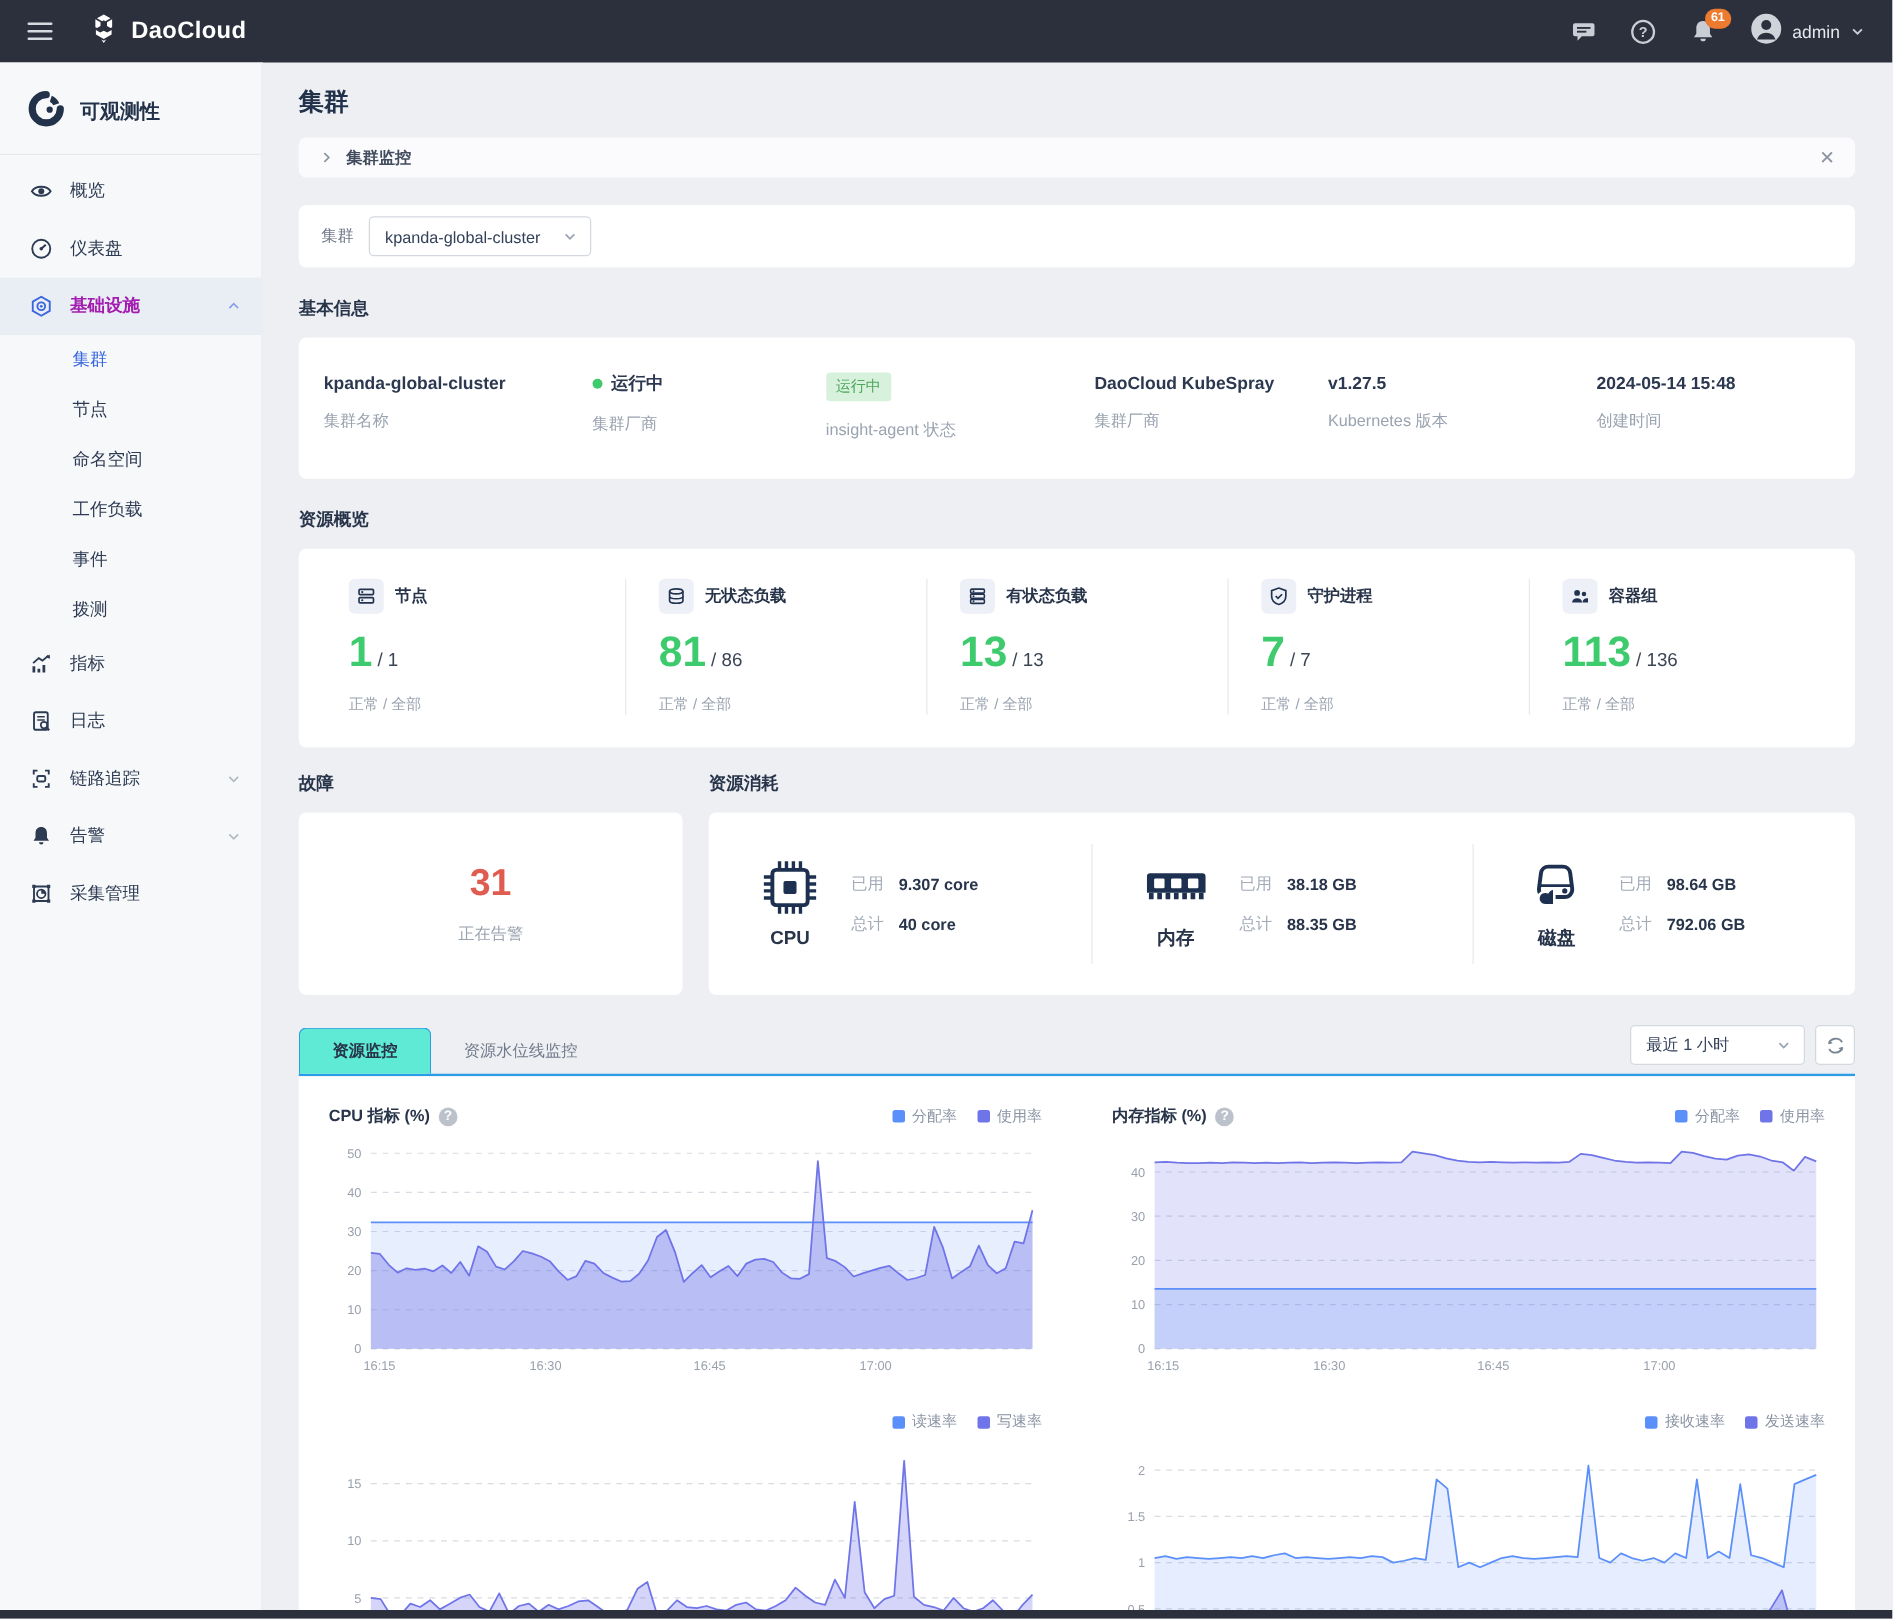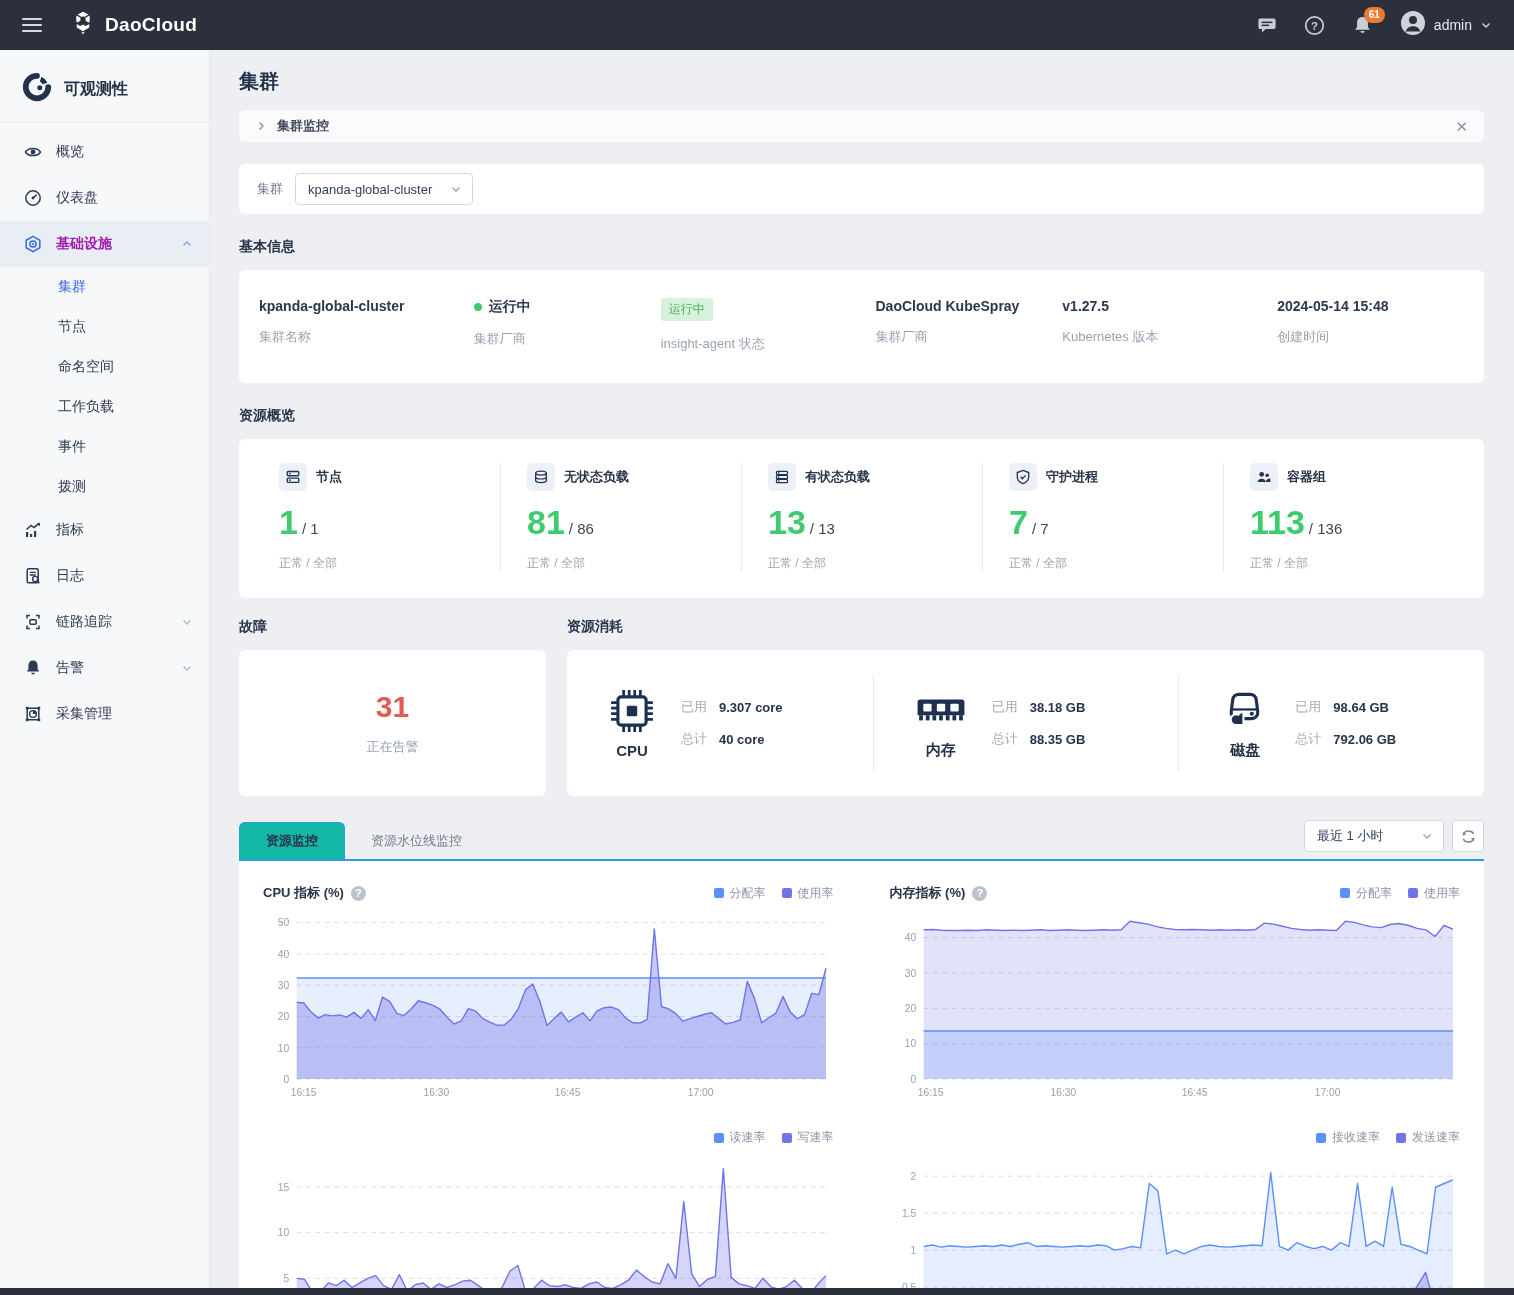--- a/index.html
+++ b/index.html
@@ -81,21 +81,21 @@
   .cons-id { display:flex; flex-direction:column; align-items:center; gap:4px; }
   .cons-name { font-size:15px; font-weight:bold; color:#28344a; }
   .cons-rows { display:flex; flex-direction:column; gap:14px; }
   .cons-row { display:flex; align-items:center; gap:12px; font-size:13px; }
   .cons-key { color:#a3abb8; }
   .cons-val { font-weight:bold; color:#28344a; }
 
   
   .tabs-row { margin-top:24px; display:flex; align-items:flex-end; border-bottom:2px solid #2b9de6; }
   .tab { font-size:13px; padding:9px 26px; cursor:pointer; color:#717a8a; }
-  .tab.active { background:#14b8a6; color:#28344a; font-weight:bold; border:1px solid #2b9de6; border-bottom:none; border-radius:6px 6px 0 0; position:relative; top:0; }
+  .tab.active { background:#5eead4; color:#28344a; font-weight:bold; border:1px solid #2b9de6; border-bottom:none; border-radius:6px 6px 0 0; position:relative; top:0; }
   .tabs-right { margin-left:auto; display:flex; align-items:center; gap:8px; padding-bottom:7px; }
   .time-select { min-width:140px; }
   .refresh-btn { width:32px; height:32px; border:1px solid #d4d8df; border-radius:4px; background:#fff; display:flex; align-items:center; justify-content:center; cursor:pointer; }
 
   
   .charts-card { border-radius:0 0 6px 6px; padding:22px 24px 24px 24px; display:grid; grid-template-columns:1fr 1fr; column-gap:56px; row-gap:26px; }
   .chart-head { display:flex; align-items:center; min-height:20px; }
   .chart-title { display:flex; align-items:center; gap:7px; font-size:13px; font-weight:bold; color:#28344a; }
   .help-icon { width:15px; height:15px; border-radius:50%; background:#bcc2cc; color:#fff; font-size:11px; font-weight:bold; display:flex; align-items:center; justify-content:center; cursor:pointer; }
   .chart-legend { margin-left:auto; display:flex; align-items:center; gap:16px; }

